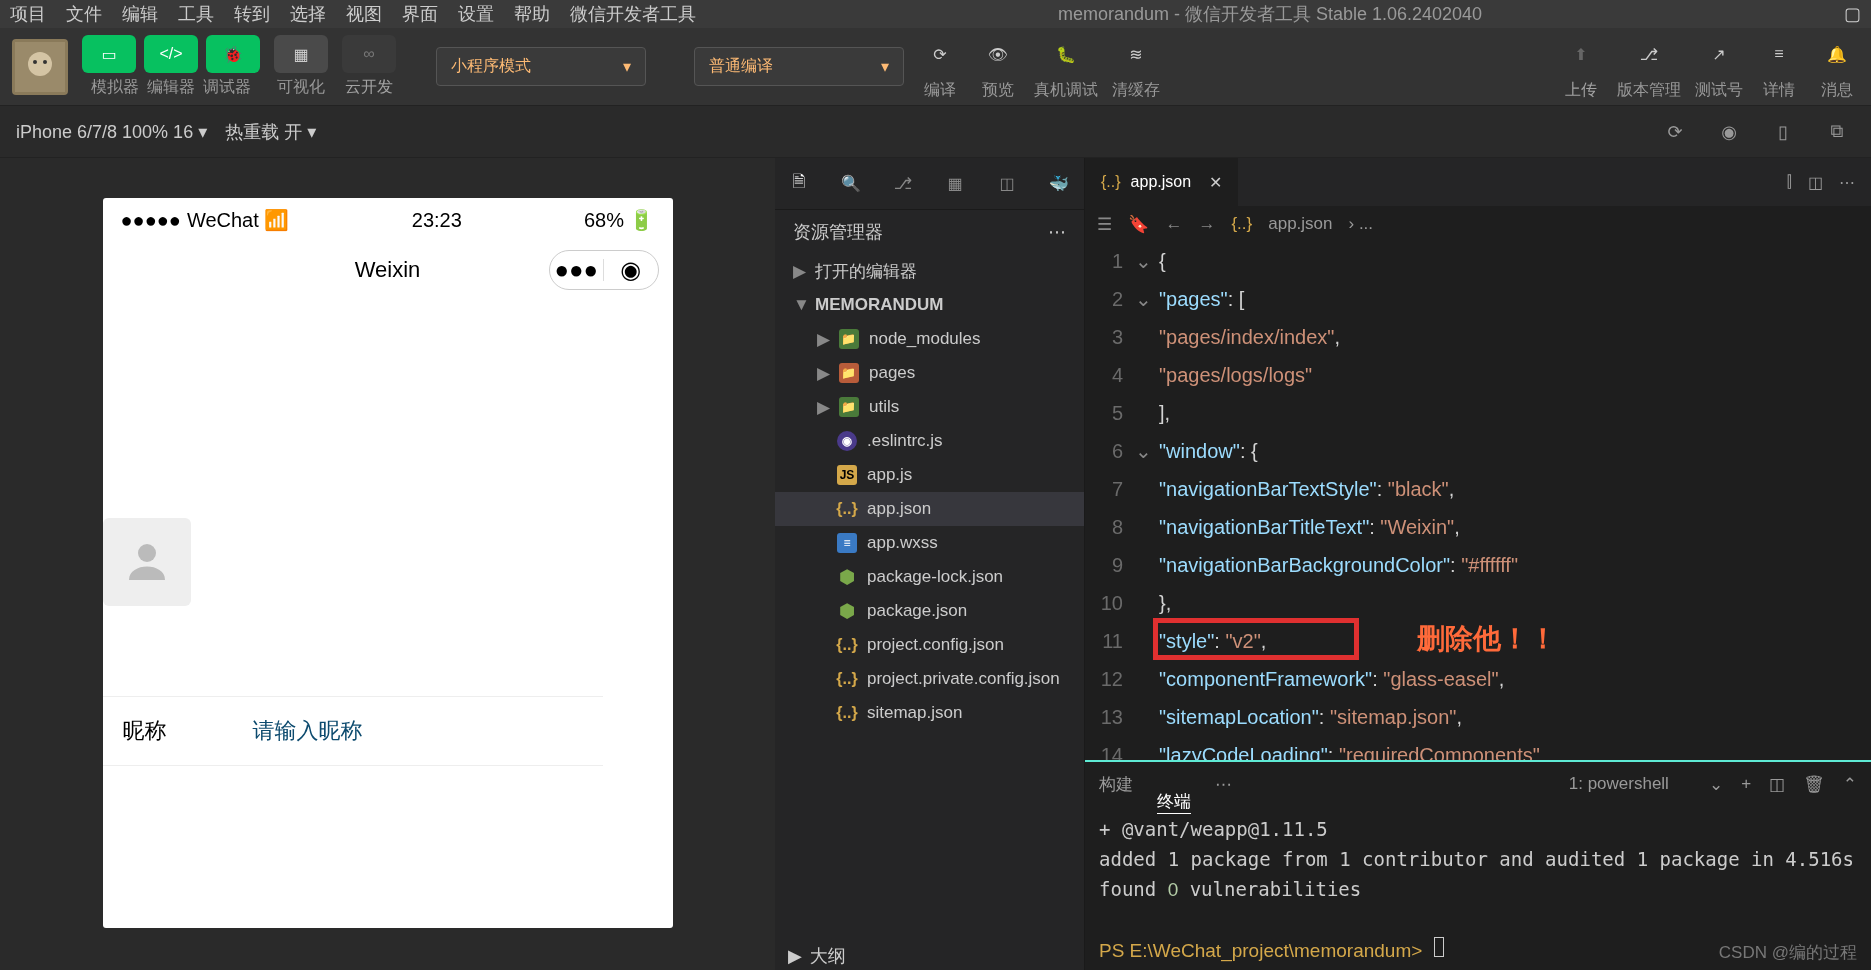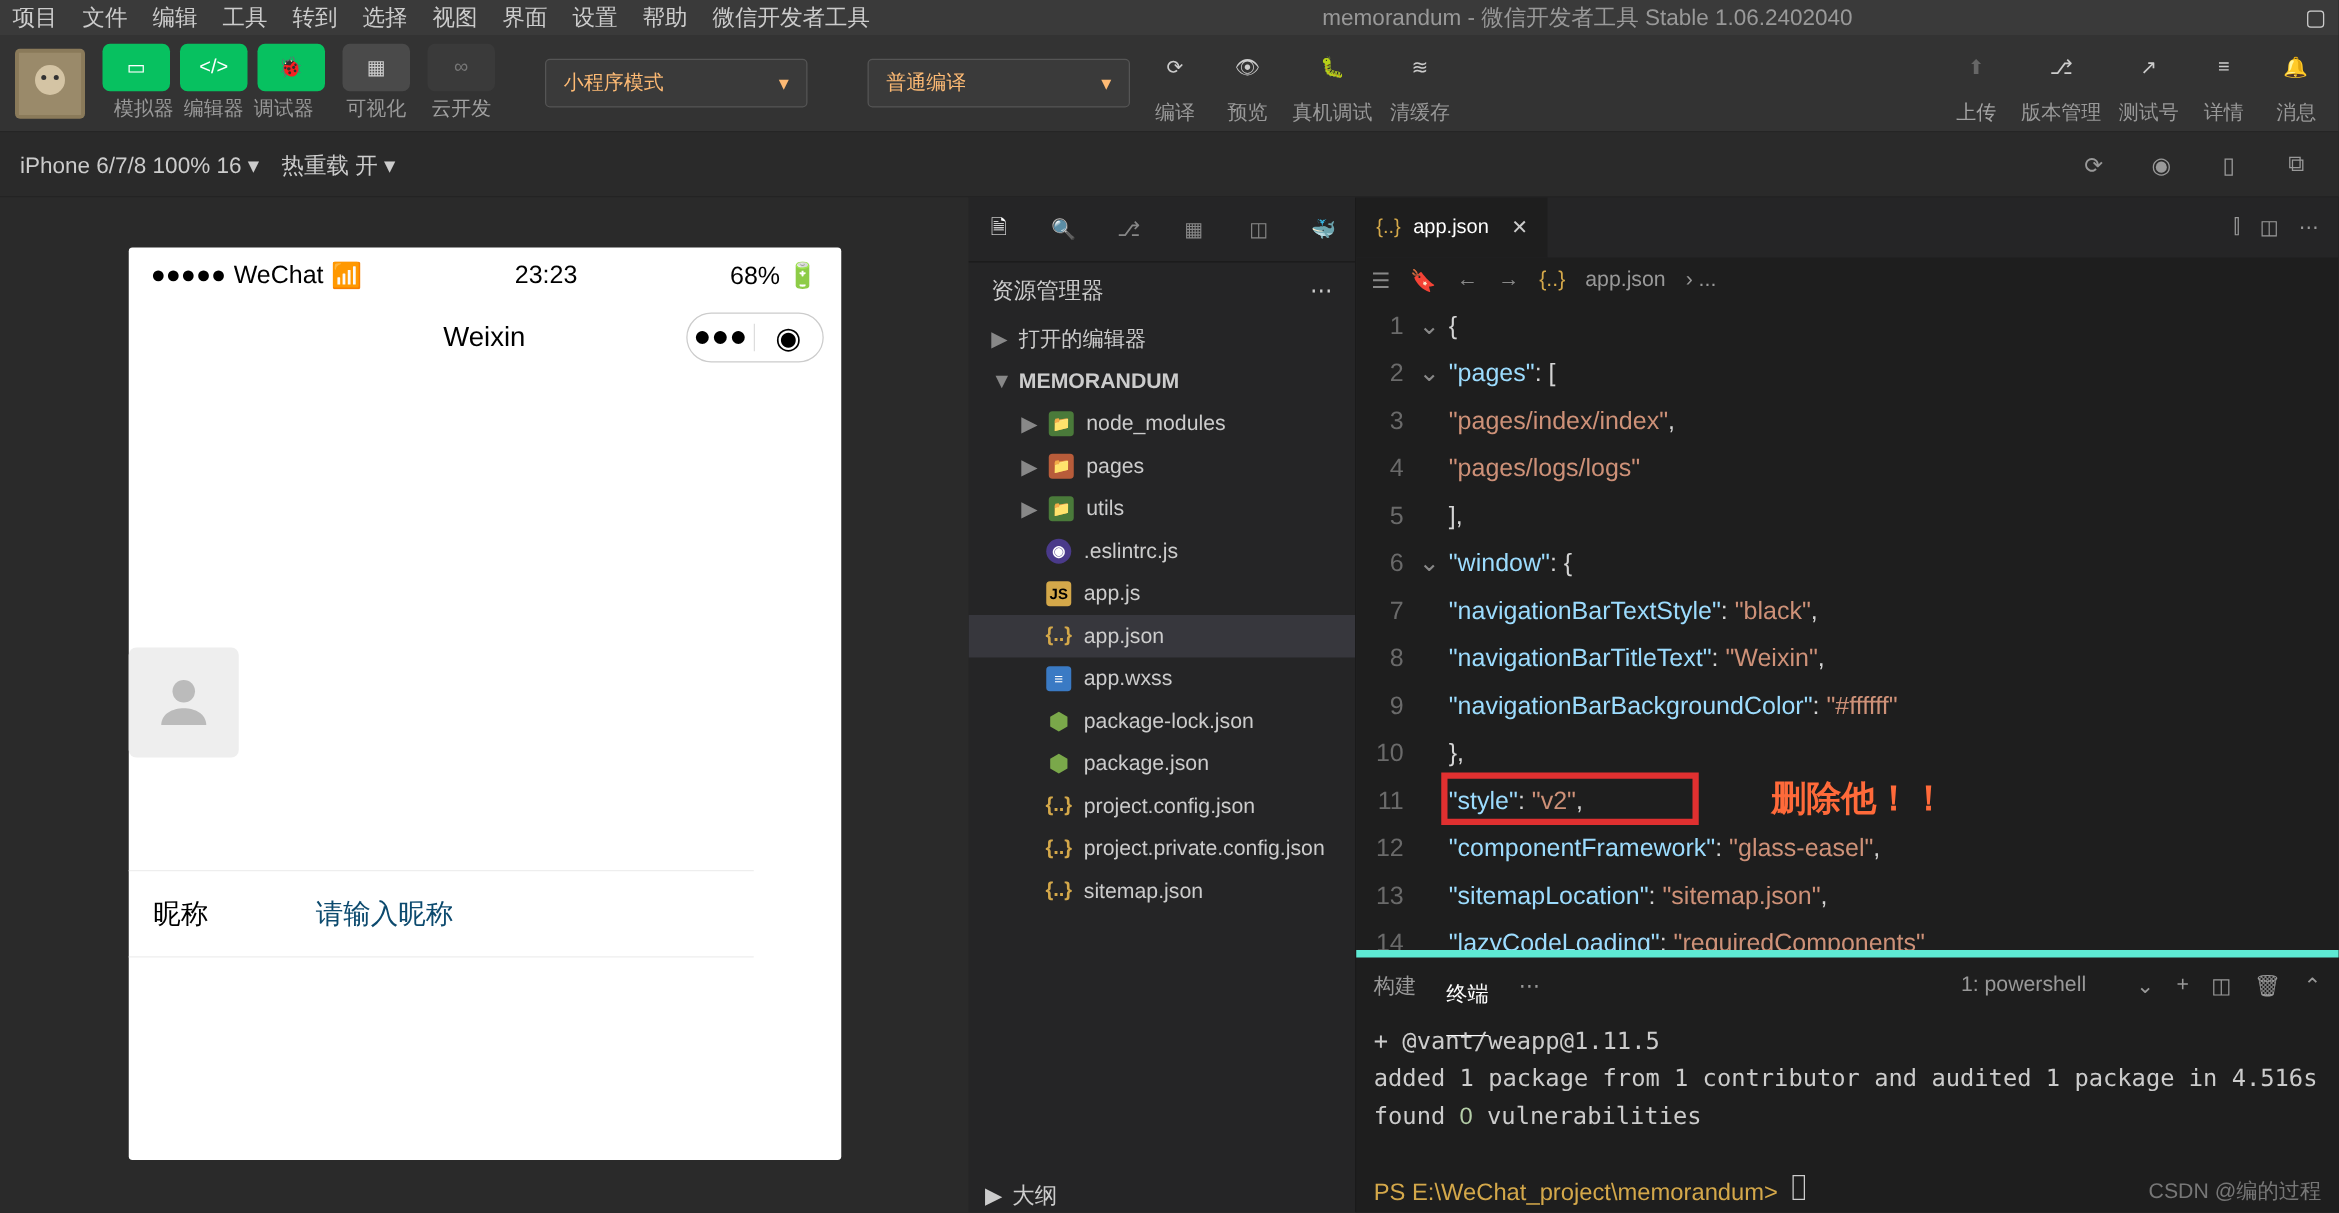--- a/index.html
+++ b/index.html
@@ -68,23 +68,23 @@
 .breadcrumb .ico{color:#888;}
 .code{flex:1;display:flex;font-family:Consolas,monospace;font-size:20px;line-height:38px;overflow:hidden;position:relative;}
 .gutter{width:50px;text-align:right;color:#6a6a6a;padding-right:12px;}
 .fold{width:24px;color:#888;}
 .lines{flex:1;color:#d4d4d4;position:relative;}
 .tk-key{color:#9cdcfe;}
 .tk-str{color:#ce9178;}
 .tk-punc{color:#d4d4d4;}
 .hl-box{position:absolute;border:5px solid #e03030;}
 .annot{position:absolute;color:#ff6a3a;font-size:28px;font-weight:bold;}
-.terminal{height:210px;background:#1e1e1e;border-top:6px solid #5eead4;display:flex;flex-direction:column;}
+.terminal{height:210px;background:#1e1e1e;border-top:2px solid #5eead4;display:flex;flex-direction:column;}
 .termtabs{height:44px;display:flex;align-items:center;padding:0 14px;gap:24px;color:#999;font-size:17px;}
-.termtabs .active{color:#fff;border-bottom:1px solid #fff;padding-bottom:21px;margin-top:36px;}
+.termtabs .active{color:#fff;border-bottom:1px solid #fff;padding-bottom:0;margin-top:36px;}
 .termtabs .right{margin-left:auto;display:flex;align-items:center;gap:18px;}
 .termdd{display:flex;align-items:center;}
 .termout{flex:1;padding:8px 14px;font-family:Consolas,monospace;font-size:19px;color:#ccc;line-height:30px;overflow:hidden;}
 .termout .num{color:#b5cea8;}
 .termout .prompt{color:#d4a84a;}
 .termout .cursor{display:inline-block;width:10px;height:20px;border:1px solid #ccc;}
 .mark{position:absolute;bottom:6px;right:14px;color:#777;font-size:17px;z-index:99;margin-left:40px;}
 .outline{position:absolute;bottom:2px;left:788px;color:#ccc;font-size:18px;display:flex;align-items:center;gap:8px;}
 </style>
 </head>

